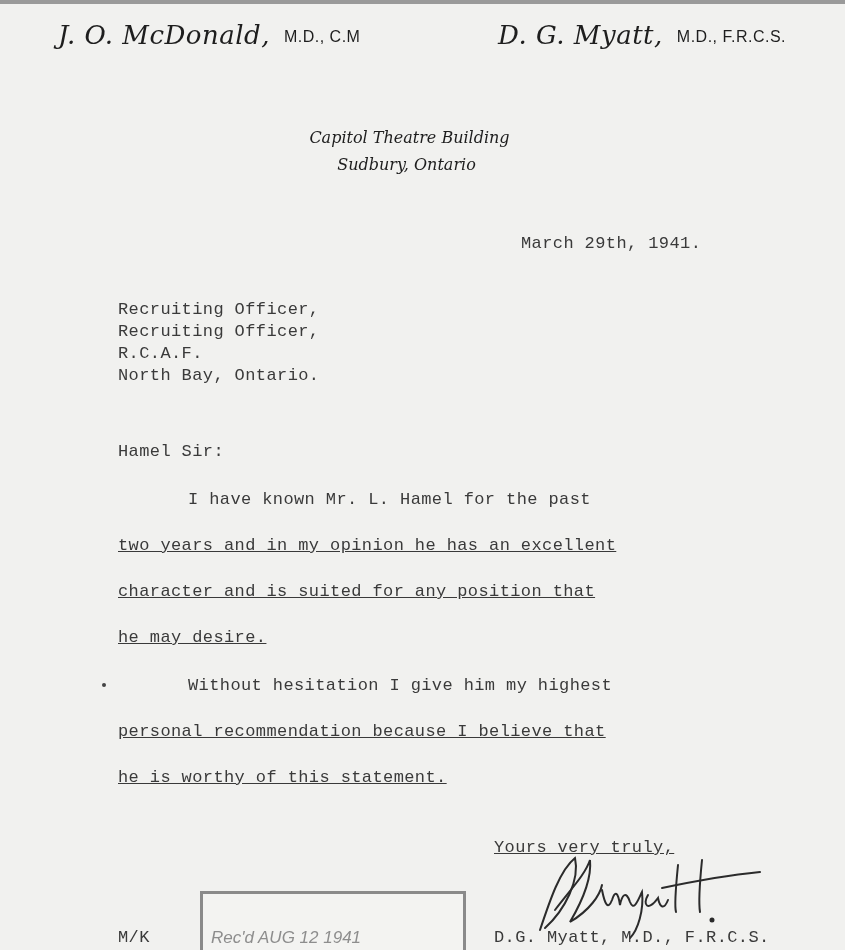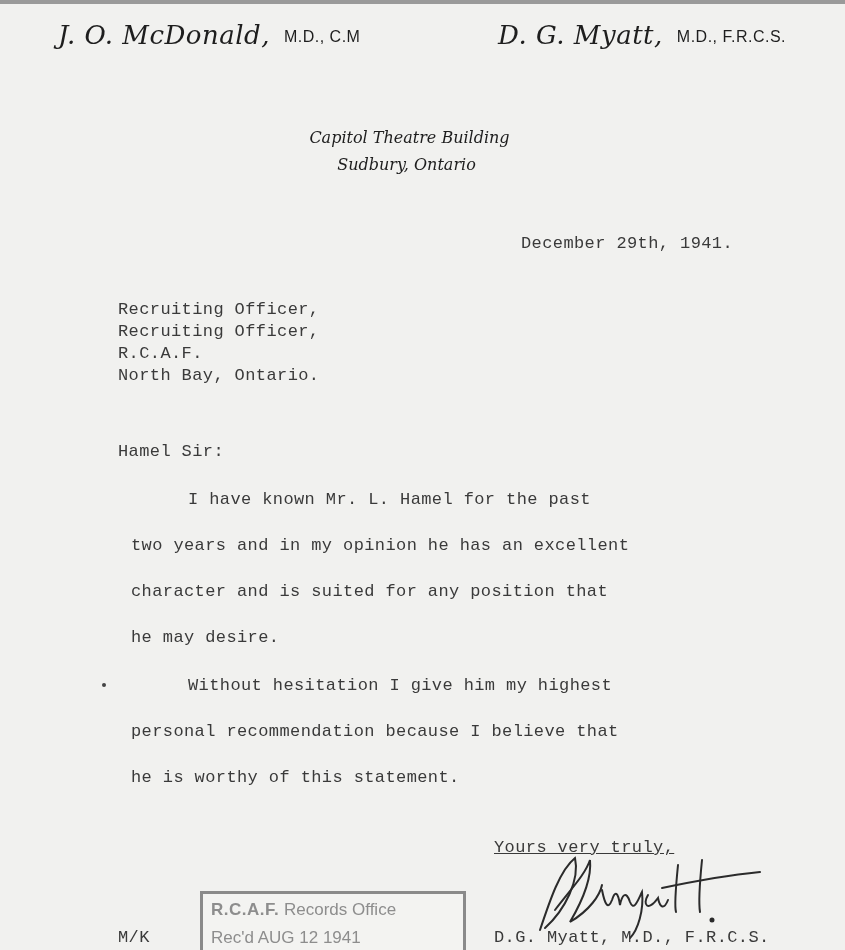--- a/index.html
+++ b/index.html
@@ -22,52 +22,52 @@
   #addr1 { top:128px; left:-13px; }
   #addr2 { top:155px; left:-16px; }
   .type { position:absolute; font-size:17px; letter-spacing:0.4px; color:#3a3a3a; white-space:pre; }
   #date { left:521px; top:234px; }
   .recip { left:118px; }
   #recip0 { top:300px; }
   #recip1 { top:322px; }
   #recip2 { top:344px; }
   #recip3 { top:366px; }
   #salutation { left:118px; top:442px; }
-  .body-line { left:131px; }
+  .body-line { left:118px;text-decoration:underline; }
   .indent { left:188px; }
   .stray-dot { position:absolute; left:102px; top:683px; width:4px; height:4px; border-radius:50%; background:#444; }
   #closing { left:494px; top:838px;text-decoration:underline; }
   #sig-name { left:494px; top:928px; }
   #typist { left:118px; top:928px; }
   .stamp {
     position:absolute; left:200px; top:891px; width:266px; height:70px;
     border:3px solid #8a8a8a; border-bottom:none; box-sizing:border-box;
     background:rgba(255,255,255,0.15);
   }
   .stamp-line1 { position:absolute; left:8px; top:6px; font-family:"Liberation Sans", sans-serif; font-size:17px; color:#8d8d8d; white-space:nowrap; }
   .stamp-line1 b { font-weight:bold; letter-spacing:0.5px; }
-  .stamp-line2 { position:absolute; left:8px; top:34px; font-family:"Liberation Sans", sans-serif; font-size:17px; color:#8d8d8d; white-space:nowrap; }
+  .stamp-line2 { position:absolute; left:8px; top:34px; font-family:"Liberation Sans", sans-serif; font-size:17px; color:#8d8d8d; white-space:nowrap;font-style:italic; }
   .signature { position:absolute; left:530px; top:850px; width:240px; height:90px; }
 </style>
 </head>
 <body>
 
 <div class="topedge"></div>
 
 <div class="lh-name script" id="name-left">
   <span>J. O. McDonald,</span><span class="lh-cred">M.D., C.M</span>
 </div>
 <div class="lh-name script" id="name-right">
   <span>D. G. Myatt,</span><span class="lh-cred">M.D., F.R.C.S.</span>
 </div>
 
 <div class="address script" id="addr1">Capitol Theatre Building</div>
 <div class="address script" id="addr2">Sudbury, Ontario</div>
 
-<div class="type" id="date">December 29th, 1941.</div>
+<div class="type" id="date">March 29th, 1941.</div>
 
 <div class="type recip" id="recip0">Recruiting Officer,</div>
 <div class="type recip" id="recip1">Recruiting Officer,</div>
 <div class="type recip" id="recip2">R.C.A.F.</div>
 <div class="type recip" id="recip3">North Bay, Ontario.</div>
 
 <div class="type" id="salutation">Hamel Sir:</div>
 
 <div class="type indent" style="top:490px;">I have known Mr. L. Hamel for the past</div>
 <div class="type body-line" style="top:536px;">two years and in my opinion he has an excellent</div>
@@ -90,17 +90,16 @@
     <path d="M148 15 C 146 35, 144 55, 146 62"></path>
     <path d="M172 10 C 170 30, 168 50, 170 62"></path>
     <path d="M132 38 C 170 30, 200 25, 230 22"></path>
     <circle cx="182" cy="70" r="1.5" fill="#2b2b2b"></circle>
   </g>
 </svg>
 
 <div class="type" id="typist">M/K</div>
 
 <div class="stamp">
-  <div class="stamp-line1"><b>R.C.A.F.</b> <span>Records Office</span></div>
   <div class="stamp-line2">Rec'd  AUG  12  1941</div>
 </div>
 
 <div class="type" id="sig-name">D.G. Myatt, M.D., F.R.C.S.</div>
 
 </body></html>

